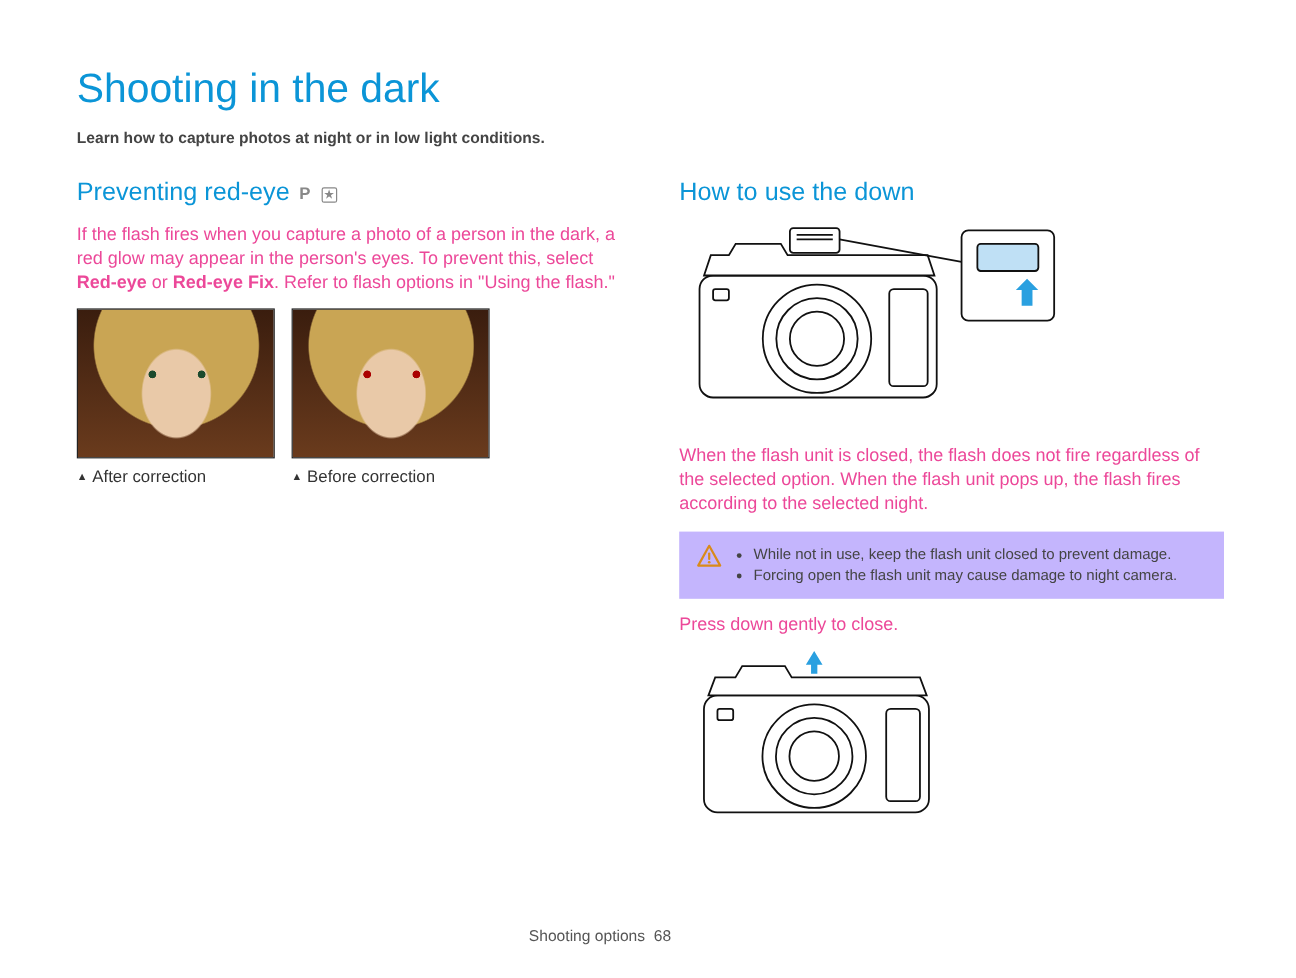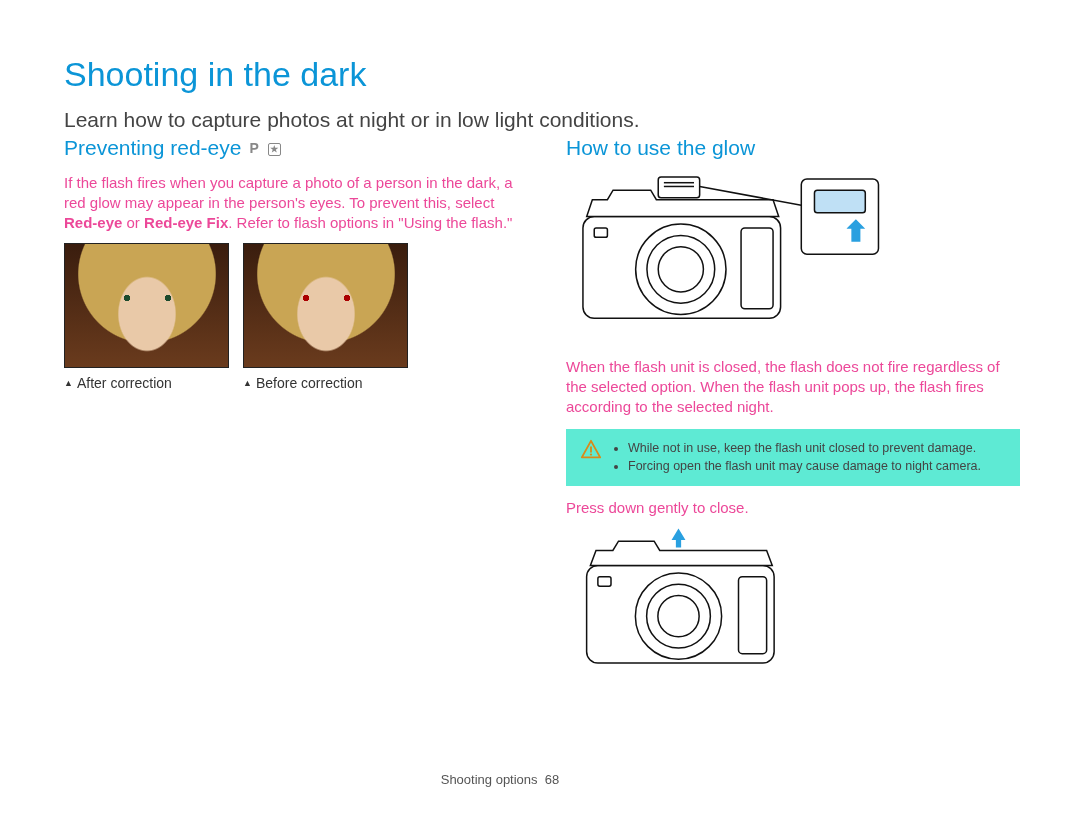--- a/index.html
+++ b/index.html
@@ -16,22 +16,24 @@
   .page {
     padding: 52px 60px 40px 64px;
   }
   h1 {
     color: #0b95d7;
     font-size: 34px;
     font-weight: 400;
     margin: 0 0 8px 0;
   }
   .intro {
-    font-size: 21px;
+    font-size: 13px;
     color: #444;
+    margin-bottom: 24px;
+    font-weight: bold;
   }
   .cols {
     display: flex;
     gap: 48px;
   }
   .col {
     flex: 1;
     min-width: 0;
   }
   h2 {
@@ -99,21 +101,21 @@
     width: 320px;
     height: 170px;
     margin: 6px 0 14px 0;
     display: flex;
     align-items: center;
     justify-content: flex-start;
   }
   .camera-illus svg { width: 100%; height: 100%; }
   .camera-illus.small { height: 150px; width: 240px; }
   .warning {
-    background: #5eead4;
+    background: #c4b5fd;
     padding: 10px 14px 10px 14px;
     display: flex;
     gap: 12px;
     align-items: flex-start;
     font-size: 12.5px;
     color: #444;
     margin: 12px 0;
   }
   .warning .w-icon {
     width: 22px;
@@ -177,21 +179,21 @@
           <div class="caption">After correction</div>
         </div>
         <div class="photo-block">
           <div class="photo"></div>
           <div class="caption">Before correction</div>
         </div>
       </div>
     </div>
 
     <div class="col">
-      <h2>How to use the glow</h2>
+      <h2>How to use the down</h2>
 
       <div class="camera-illus">
         <svg viewBox="0 0 340 180">
           <g stroke="#111" stroke-width="1.6" fill="#fff">
 
             <rect x="250" y="6" width="82" height="80" rx="6"></rect>
             <rect x="264" y="18" width="54" height="24" rx="3" fill="#bfe0f5"></rect>
             <path d="M300 58 l8 -8 l8 8 l-4 0 l0 14 l-8 0 l0 -14 z" fill="#2aa0e0" stroke="#2aa0e0"></path>
 
             <rect x="18" y="46" width="210" height="108" rx="12"></rect>

